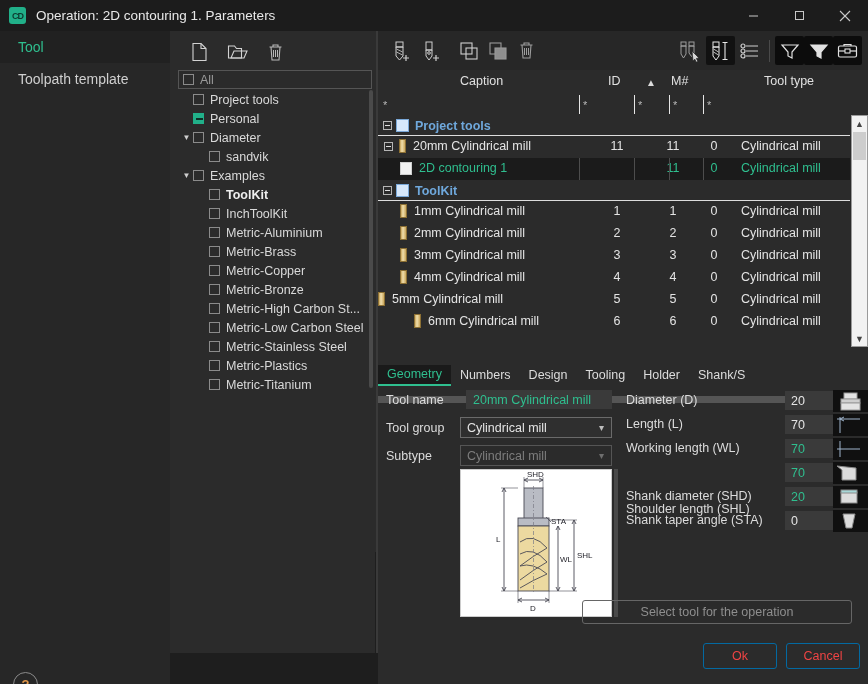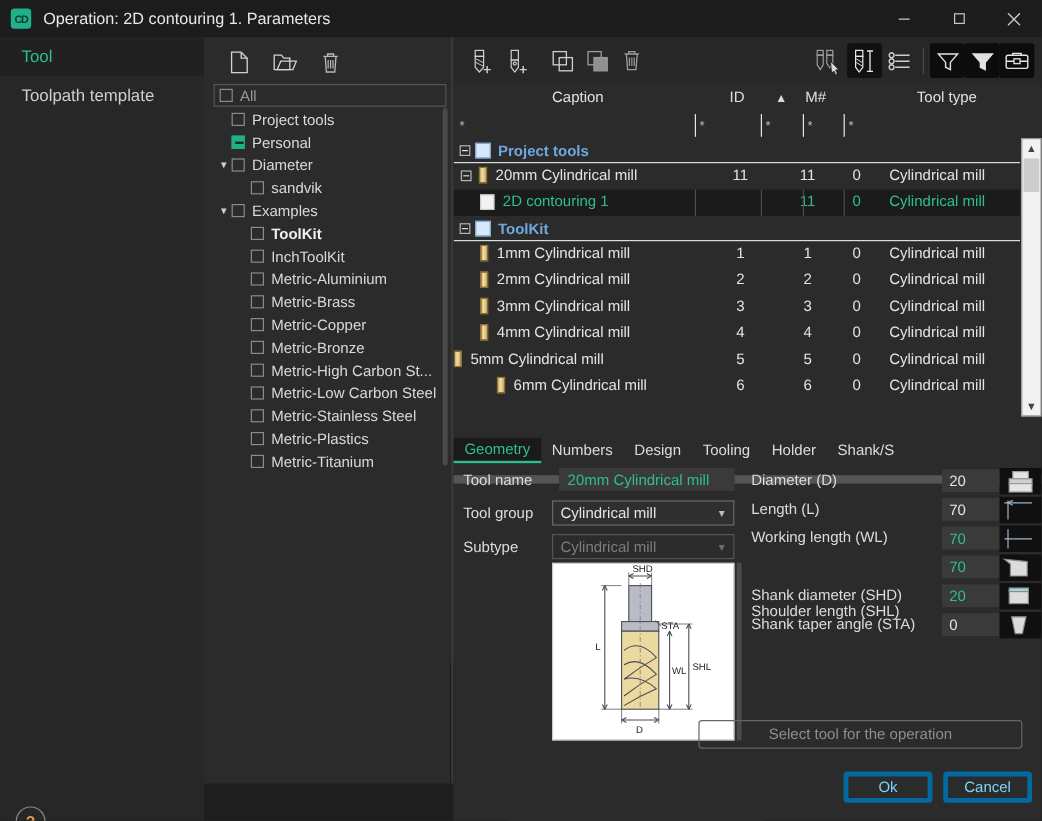--- a/index.html
+++ b/index.html
@@ -121,22 +121,22 @@
   .thumb { position:absolute; left:455px; width:35px; height:22px; background:#101010; overflow:hidden; }
   .picbox { position:absolute; left:82px; top:80px; width:152px; height:148px; background:#fff; border:1px solid #ccc; }
   .pic-vscroll { position:absolute; left:236px; top:80px; width:4px; height:148px; background:#4a4a4a; }
 
   .selectbtn {
     position:absolute; left:204px; top:569px; width:270px; height:24px;
     border:1px solid #666; border-radius:3px; display:flex; align-items:center; justify-content:center;
     font-size:12.5px; color:#8e8e8e; cursor:pointer;
   }
   .okbtn, .cancelbtn {
-    position:absolute; top:612px; height:26px; border:4px solid #0369a1; border-radius:3px;
-    display:flex; align-items:center; justify-content:center; font-size:12.5px; color:#7dd3fc; cursor:pointer;
+    position:absolute; top:612px; height:26px; border:1px solid #0369a1; border-radius:3px;
+    display:flex; align-items:center; justify-content:center; font-size:12.5px; color:#ef4444; cursor:pointer;
   }
   .okbtn { left:325px; width:74px; }
   .cancelbtn { left:408px; width:74px; }
 </style>
 </head>
 <body>
 
 <div class="app">
 
   <div class="titlebar">

